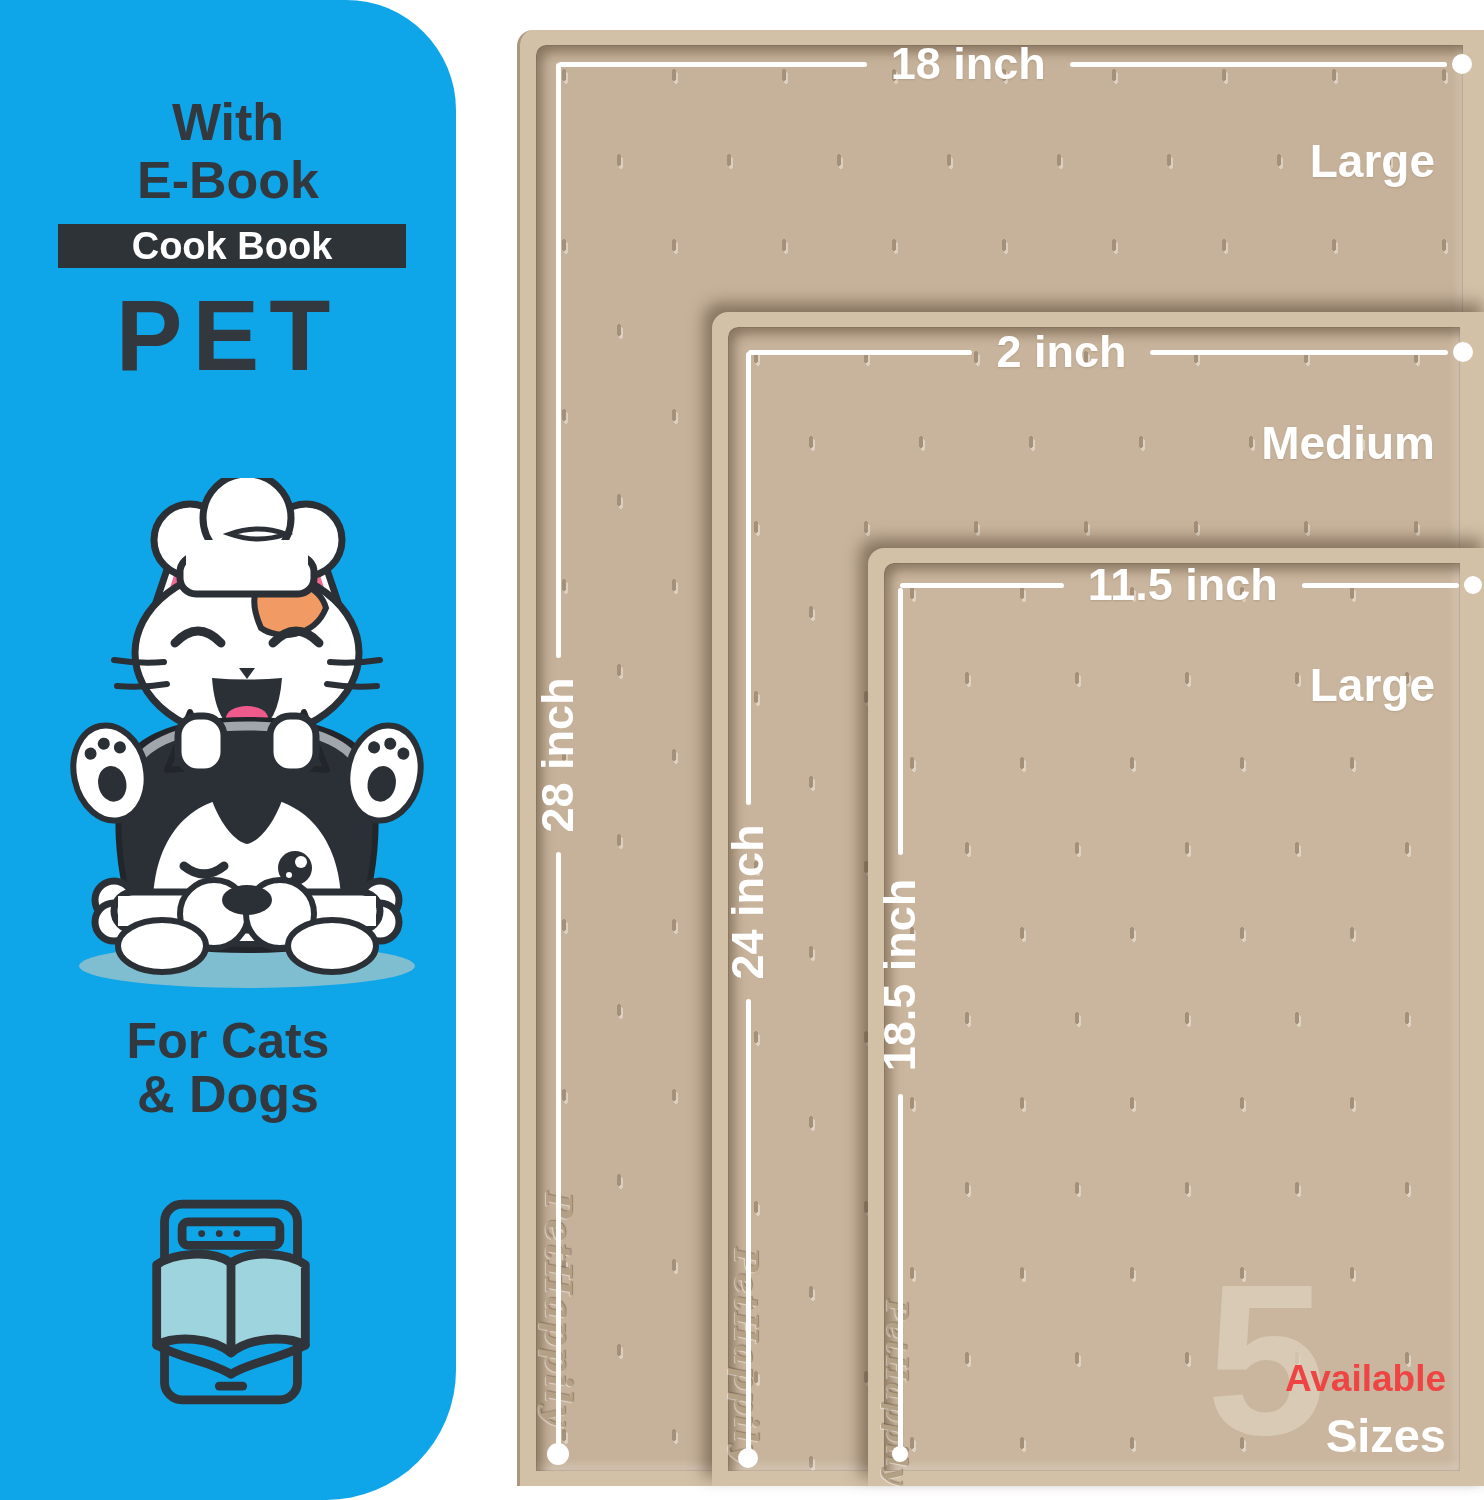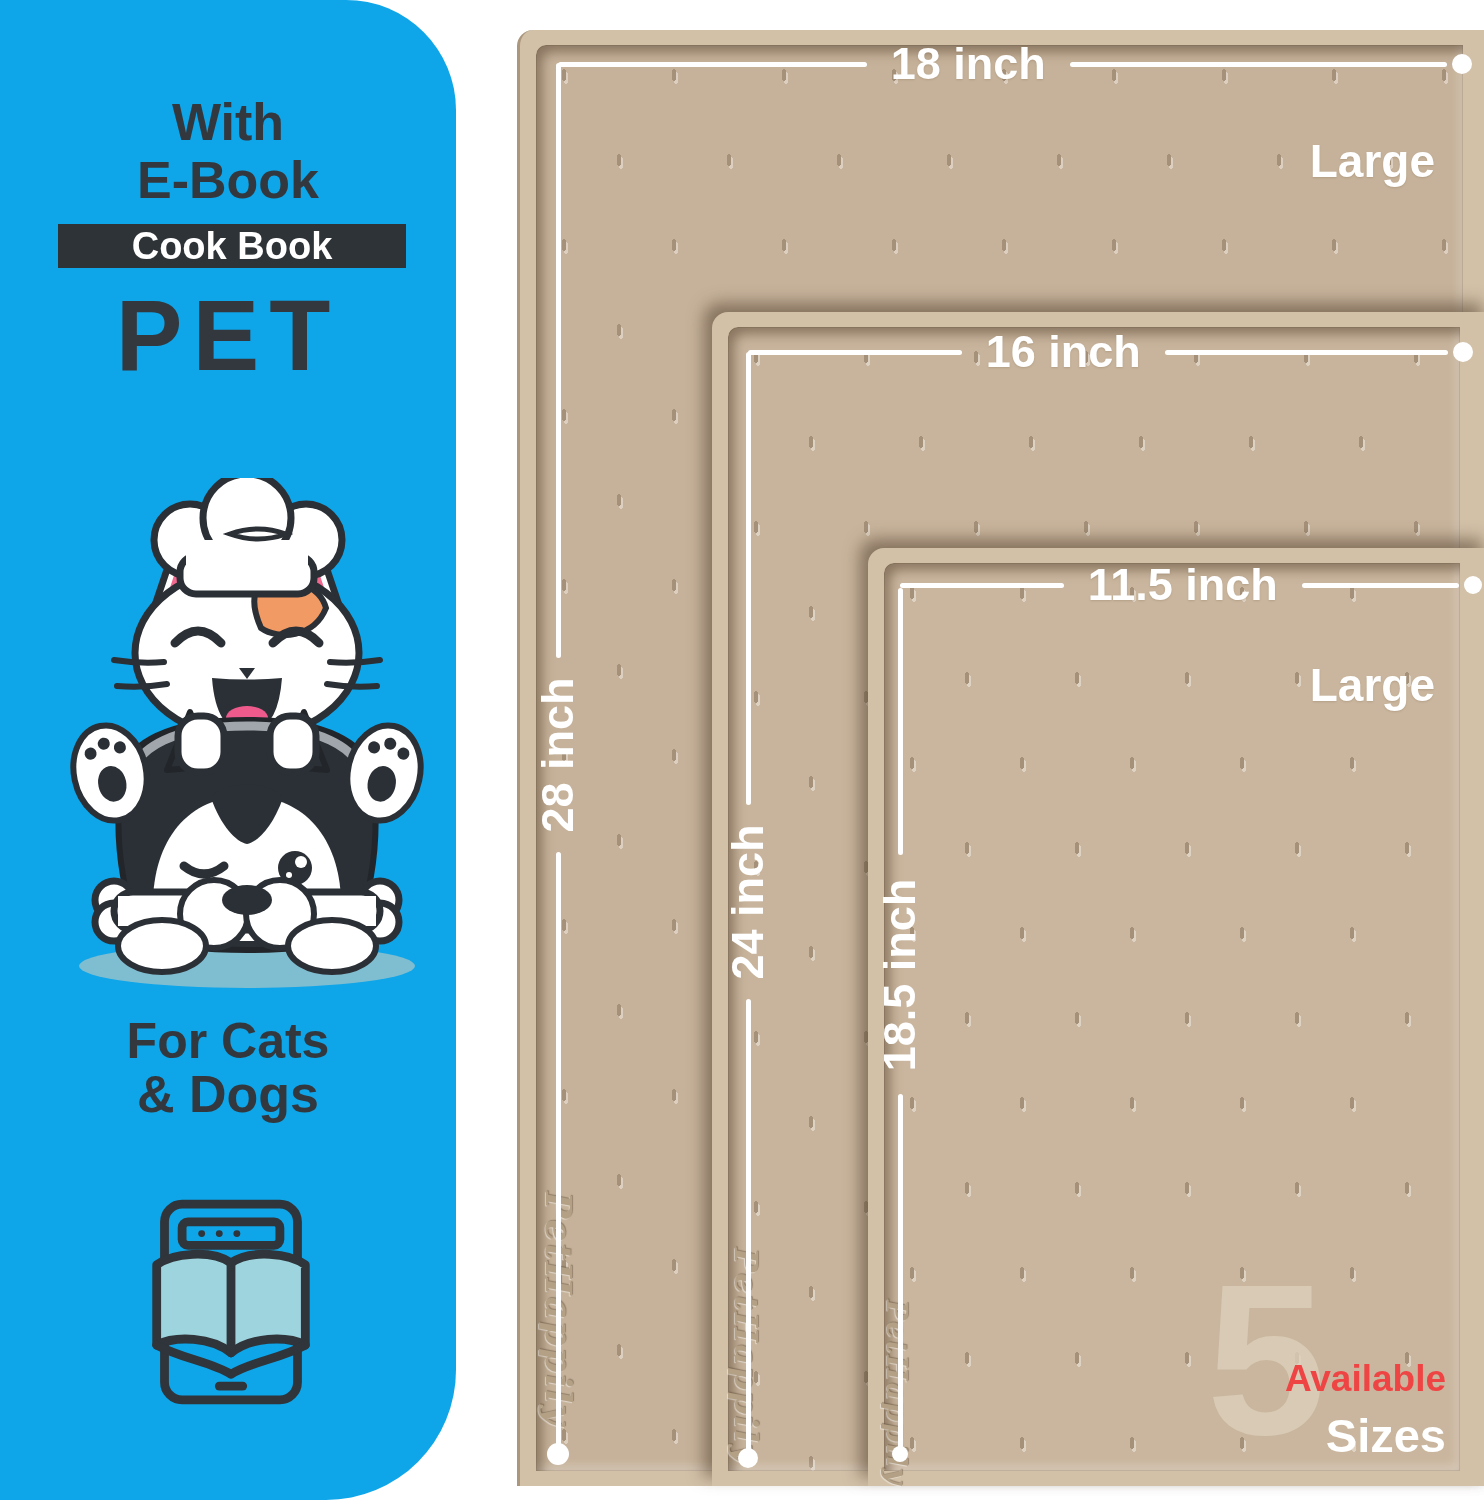--- a/index.html
+++ b/index.html
@@ -206,21 +206,21 @@
   <div class="emboss" id="emboss-small">PetHappily</div>
 
   <div class="dim dim-h" id="dim-w-large">
     <div class="seg-h" style="flex:45"></div>
     <div class="dim-label">18 inch</div>
     <div class="seg-h" style="flex:55"></div>
     <div class="dot" style="width:20px;height:20px;margin-left:-3px;"></div>
   </div>
   <div class="dim dim-h" id="dim-w-medium">
     <div class="seg-h" style="flex:43"></div>
-    <div class="dim-label">16 inch</div>
+    <div class="dim-label">2 inch</div>
     <div class="seg-h" style="flex:57"></div>
     <div class="dot" style="width:20px;height:20px;margin-left:-3px;"></div>
   </div>
   <div class="dim dim-h" id="dim-w-small">
     <div class="seg-h" style="flex:51"></div>
     <div class="dim-label">11.5 inch</div>
     <div class="seg-h" style="flex:49"></div>
     <div class="dot" style="width:18px;height:18px;margin-left:-3px;"></div>
   </div>
 
@@ -243,19 +243,20 @@
   <div class="dim dim-v" id="dim-h-small">
     <div class="seg-v" style="flex:43"></div>
     <div class="vlabel">
       <span>18.5 inch</span>
     </div>
     <div class="seg-v" style="flex:57"></div>
     <div class="dot" style="width:16px;height:16px;margin-top:-3px;"></div>
   </div>
 
   <div class="size-label" id="label-large">Large</div>
+  <div class="size-label" id="label-medium">Medium</div>
   <div class="size-label" id="label-small">Large</div>
 
   <div class="count5">5</div>
   <div class="avail1">Available</div>
   <div class="avail2">Sizes</div>
 
 </div>
 
 </body></html>

